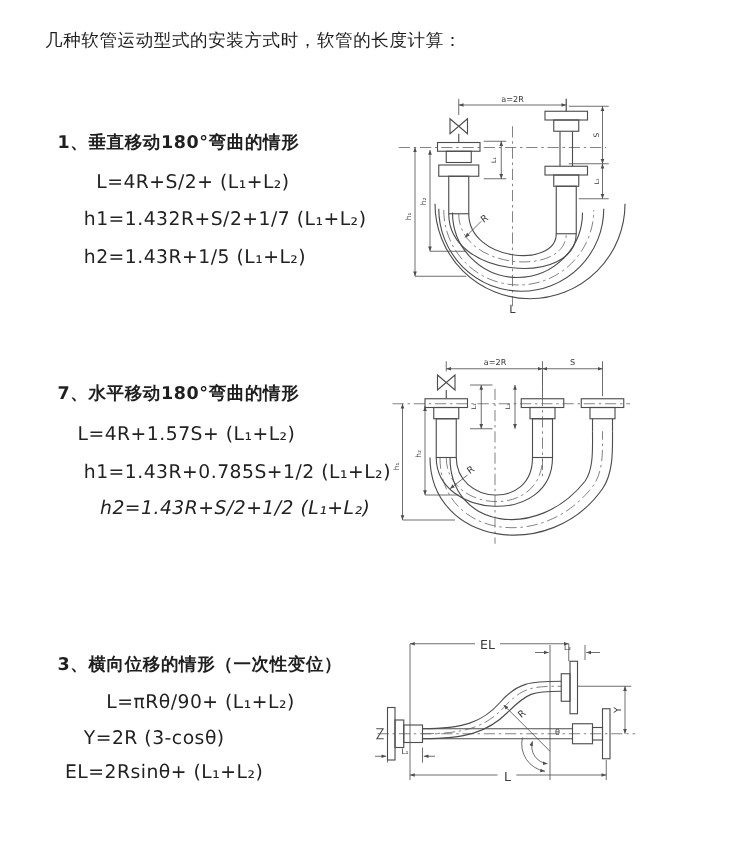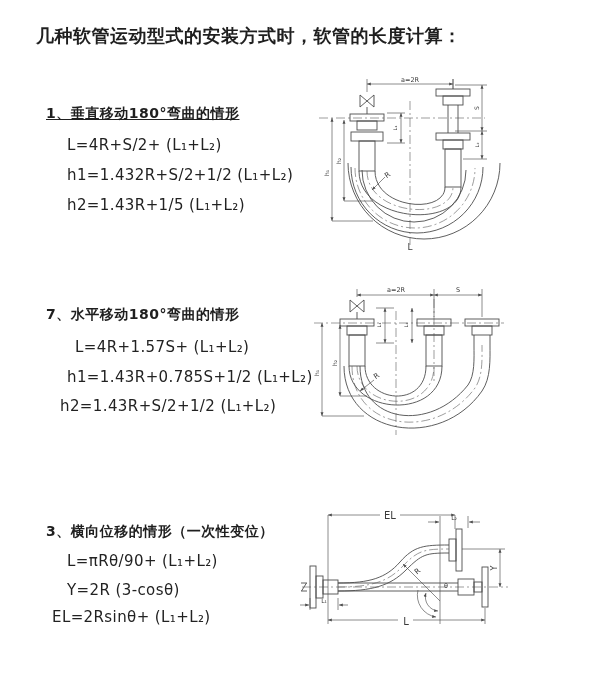--- a/index.html
+++ b/index.html
@@ -1,47 +1,47 @@
 <!DOCTYPE html>
 <html><head>
 <meta charset="utf-8">
 <style>
   html,body{margin:0;padding:0;}
   body{
     width:600px;height:675px;background:#ffffff;position:relative;overflow:hidden;
     font-family:"DejaVu Sans","Liberation Sans",sans-serif;color:#1f1f1f;
   }
   .abs{position:absolute;white-space:nowrap;}
-  .doc-title{font-size:18px;font-weight:bold;letter-spacing:0.5px;}
+  .doc-title{font-size:14px;font-weight:normal;letter-spacing:0.5px;}
   .sec-heading{font-size:14px;font-weight:bold;letter-spacing:0.5px;}
   .formula{font-size:15px;font-weight:400;letter-spacing:0.4px;color:#222;}
   svg{position:absolute;}
   svg text{font-family:"DejaVu Sans","Liberation Sans",sans-serif;fill:#3a3a3a;}
   .part{stroke:#4d4d4d;stroke-width:0.9;fill:none;}
   .hose{stroke:#4d4d4d;stroke-width:0.9;fill:none;}
   .dim{stroke:#4d4d4d;stroke-width:0.65;fill:none;}
   .cl{stroke:#5a5a5a;stroke-width:0.6;fill:none;stroke-dasharray:9 3 2 3;}
 </style>
 </head>
 <body>
 
 <div class="abs doc-title" style="left:36px;top:24px;">几种软管运动型式的安装方式时，软管的长度计算：</div>
 
-<div class="abs sec-heading" style="left:46px;top:105px;text-decoration:underline;">1、垂直移动180°弯曲的情形</div>
-<div class="abs formula" style="left:67px;top:136px;">L=4R+S/2+ (L₁+L₂)</div>
-<div class="abs formula" style="left:67px;top:166px;">h1=1.432R+S/2+1/2 (L₁+L₂)</div>
+<div class="abs sec-heading" style="left:46px;top:105px;">1、垂直移动180°弯曲的情形</div>
+<div class="abs formula" style="left:77px;top:136px;">L=4R+S/2+ (L₁+L₂)</div>
+<div class="abs formula" style="left:67px;top:166px;">h1=1.432R+S/2+1/7 (L₁+L₂)</div>
 <div class="abs formula" style="left:67px;top:196px;">h2=1.43R+1/5 (L₁+L₂)</div>
 
 <div class="abs sec-heading" style="left:46px;top:306px;">7、水平移动180°弯曲的情形</div>
-<div class="abs formula" style="left:75px;top:338px;">L=4R+1.57S+ (L₁+L₂)</div>
+<div class="abs formula" style="left:62px;top:338px;">L=4R+1.57S+ (L₁+L₂)</div>
 <div class="abs formula" style="left:67px;top:368px;">h1=1.43R+0.785S+1/2 (L₁+L₂)</div>
-<div class="abs formula" style="left:60px;top:397px;">h2=1.43R+S/2+1/2 (L₁+L₂)</div>
+<div class="abs formula" style="left:80px;top:397px;font-style:italic;">h2=1.43R+S/2+1/2 (L₁+L₂)</div>
 
 <div class="abs sec-heading" style="left:46px;top:523px;text-align:right;">3、横向位移的情形（一次性变位）</div>
-<div class="abs formula" style="left:67px;top:552px;text-align:center;">L=πRθ/90+ (L₁+L₂)</div>
+<div class="abs formula" style="left:85px;top:552px;text-align:center;">L=πRθ/90+ (L₁+L₂)</div>
 <div class="abs formula" style="left:67px;top:581px;">Y=2R (3-cosθ)</div>
 <div class="abs formula" style="left:52px;top:608px;">EL=2Rsinθ+ (L₁+L₂)</div>
 
 <svg style="left:315px;top:73px;" width="250" height="180" viewBox="0 0 250 180">
   <defs>
     <marker id="ar1" viewBox="0 0 10 10" refX="9" refY="5" markerWidth="6.5" markerHeight="6.5" orient="auto-start-reverse">
       <path d="M0,1.5 L9,5 L0,8.5 z" fill="#4d4d4d"></path>
     </marker>
     <pattern id="h1p" width="4" height="4" patternUnits="userSpaceOnUse">
       <path d="M0,0 L4,4 M4,0 L0,4" stroke="#8a8a8a" stroke-width="0.5"></path>

